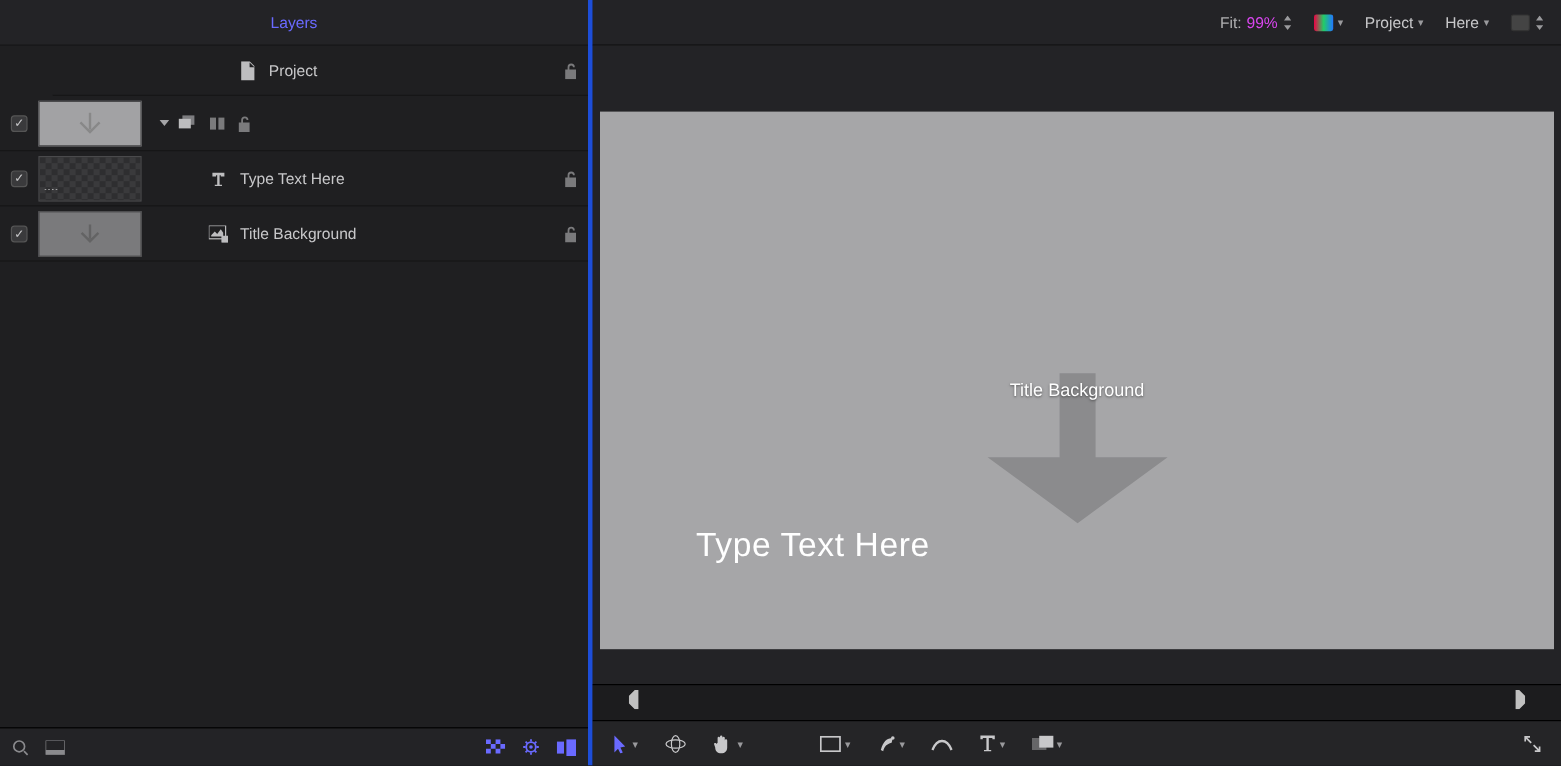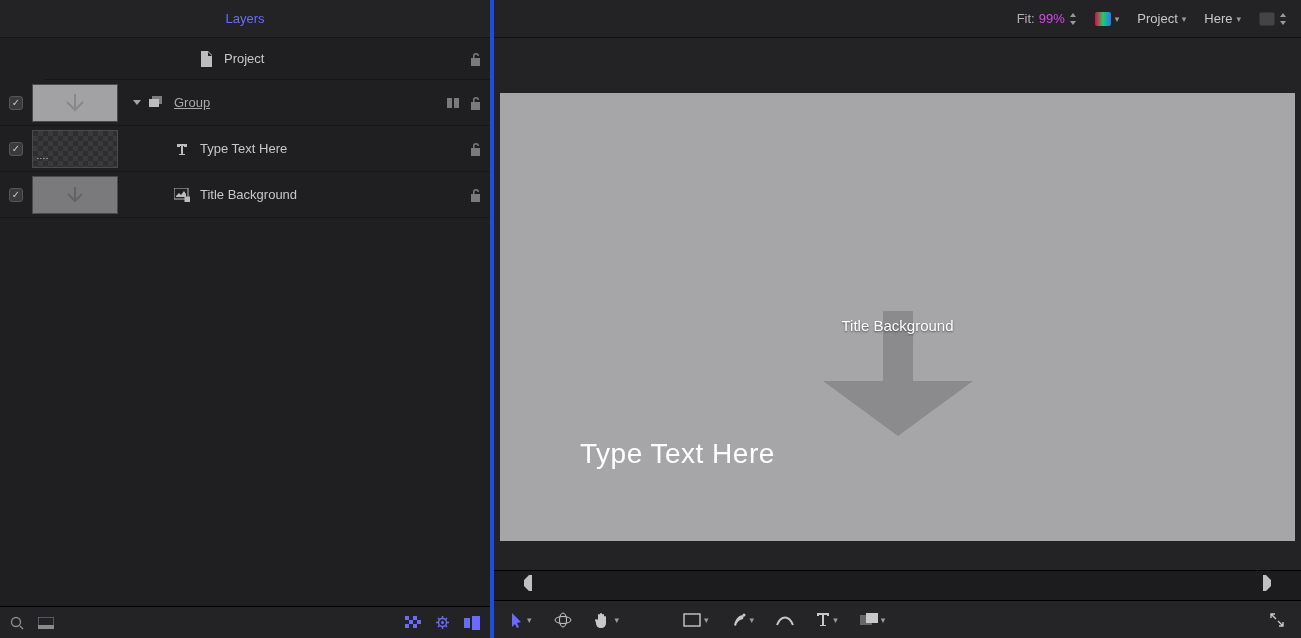--- a/index.html
+++ b/index.html
@@ -264,21 +264,20 @@
           <svg width="10" height="10" viewBox="0 0 10 10">
               <path fill="currentColor" d="M1 2l4 5 4-5z"></path>
             </svg>
         </span>
         <span class="row-icon">
           <svg width="16" height="14" viewBox="0 0 16 14">
               <rect x="1" y="3" width="10" height="8" fill="currentColor"></rect>
               <rect x="4" y="0" width="10" height="8" fill="currentColor" opacity=".6"></rect>
             </svg>
         </span>
-        <span class="row-label underline">Group</span>
         <div class="row-end">
           <span class="end-icon">
             <svg width="14" height="12" viewBox="0 0 14 12">
                 <rect x="1" y="1" width="5" height="10" fill="currentColor"></rect>
                 <rect x="8" y="1" width="5" height="10" fill="currentColor"></rect>
               </svg>
           </span>
           <span class="end-icon">
             <svg width="12" height="14" viewBox="0 0 12 14">
                 <path fill="currentColor" d="M3 6V4a3 3 0 016 0h-1.5a1.5 1.5 0 00-3 0v2H10v8H1V6z"></path>

